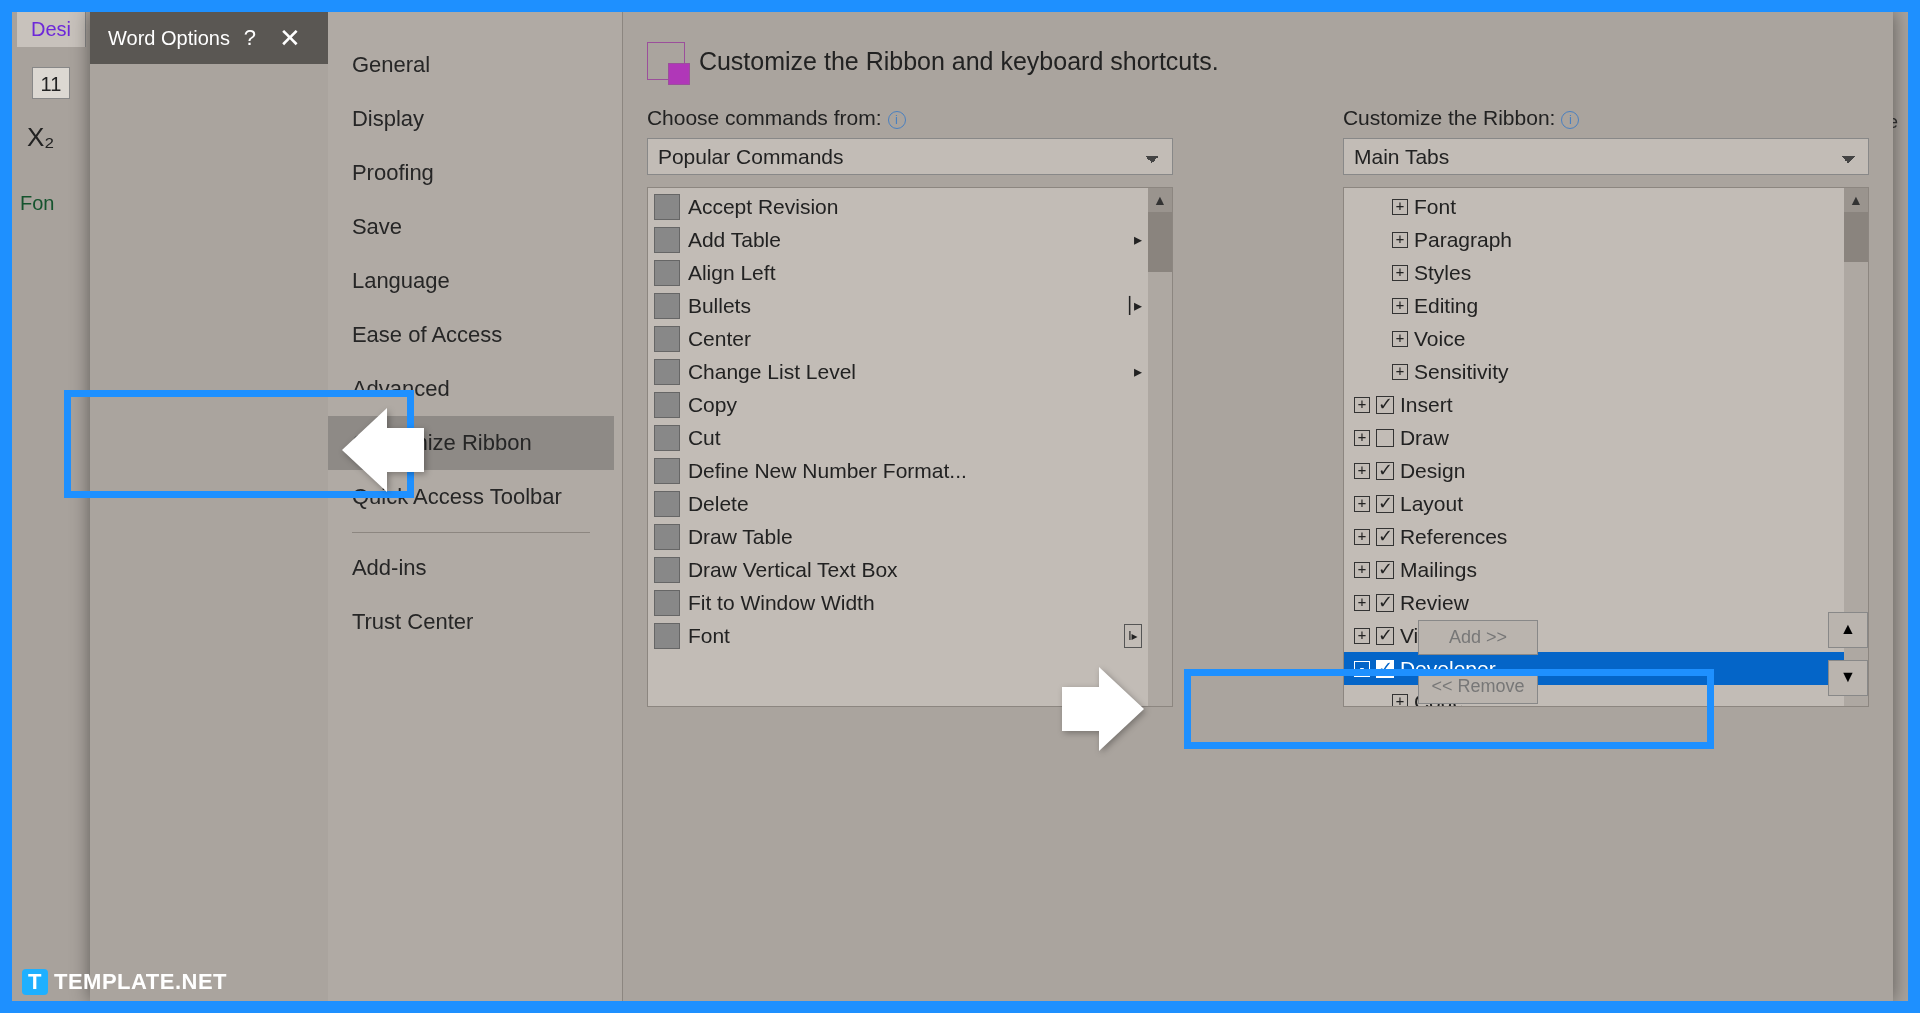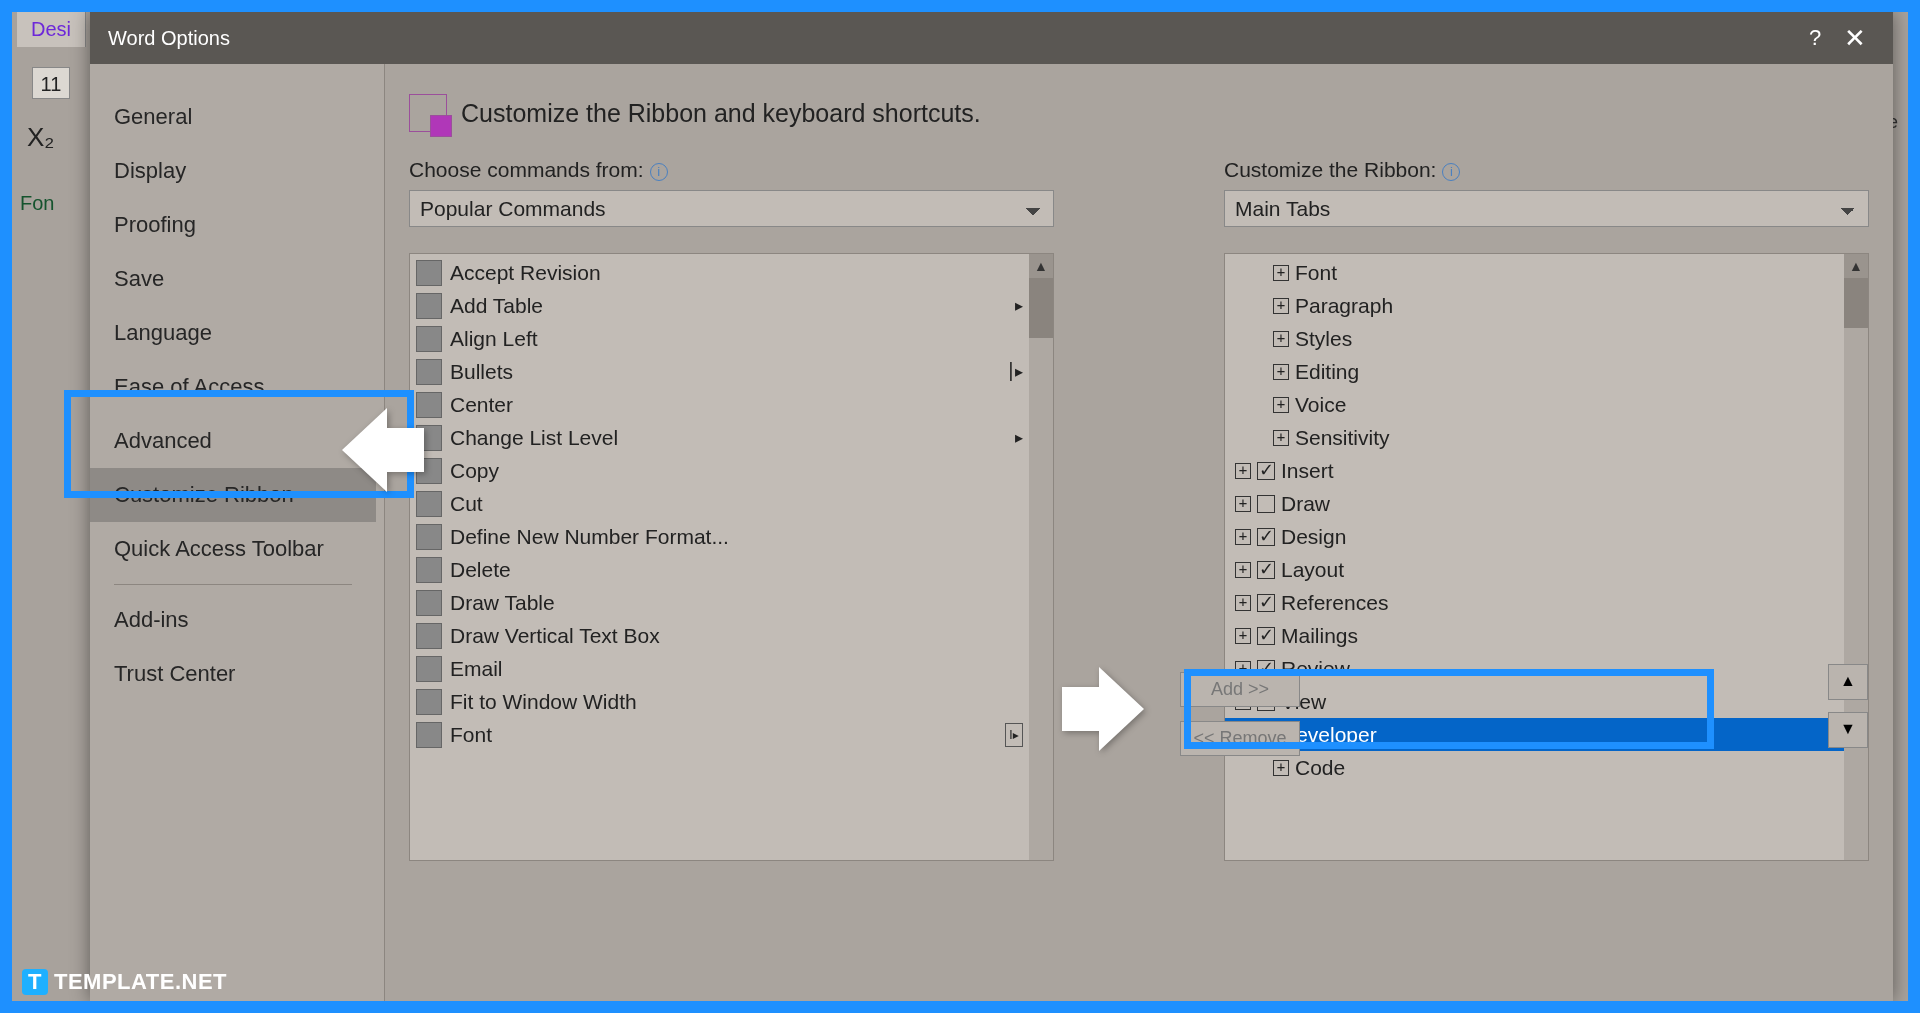--- a/index.html
+++ b/index.html
@@ -4,21 +4,21 @@
 <style>
 * { margin: 0; padding: 0; box-sizing: border-box; font-family: 'Segoe UI', Arial, sans-serif; }
 body { background: #1e90ff; padding: 12px; width: 1920px; height: 1013px; overflow: hidden; position: relative; }
 .outer-wrap { width: 100%; height: 100%; position: relative; background: #a8a29c; overflow: hidden; }
 .bg-tab { position: absolute; top: 0; left: 5px; background: #c8c2bc; padding: 6px 14px; font-size: 20px; color: #6d28d9; border-right: 1px solid #888; }
 .bg-fontsize { position: absolute; top: 55px; left: 20px; width: 38px; height: 32px; border: 1px solid #888; text-align: center; line-height: 32px; font-size: 20px; color: #222; background: #dcd8d2; }
 .bg-sub { position: absolute; top: 110px; left: 15px; font-size: 26px; color: #222; }
 .bg-fonlabel { position: absolute; top: 180px; left: 8px; font-size: 20px; color: #14532d; }
 .bg-right { position: absolute; top: 100px; right: 10px; font-size: 18px; color: #333; }
 
-.dialog { position: absolute; top: 0; left: 78px; right: 15px; bottom: 0; background: #aaa49e; box-shadow: 0 0 18px rgba(0,0,0,.45); display: flex; flex-direction: column; }
+.dialog { position: absolute; top: 0; left: 78px; right: 15px; bottom: 0; background: #aaa49e; box-shadow: 0 0 18px rgba(0,0,0,.45); display: flex; flex-direction: row; }
 .titlebar { background: #5a5753; color: #fff; height: 52px; display: flex; align-items: center; padding: 0 18px; font-size: 20px; font-weight: 300; position: relative; }
 .titlebar .spacer { flex: 1; }
 .titlebar .help { width: 40px; text-align: center; font-size: 22px; cursor: pointer; }
 .titlebar .close { width: 40px; text-align: center; font-size: 26px; cursor: pointer; }
 
 .dlg-body { flex: 1; display: flex; overflow: hidden; }
 .sidenav { width: 295px; background: #b0aaa4; padding: 26px 8px 0 0; border-right: 1px solid #8c8680; }
 .sidenav-item { padding: 14px 0 14px 24px; font-size: 22px; color: #262626; cursor: pointer; position: relative; }
 .sidenav-item.selected { background: #8e8a86; font-weight: 400; }
 .sidenav-sep { height: 1px; background: #8c8680; margin: 8px 24px 8px 24px; }
@@ -28,21 +28,21 @@
 .content-header .ic { width: 38px; height: 38px; border: 1px solid #9b4f9b; display: inline-block; position: relative; }
 .content-header .ic .disk { position: absolute; bottom: -6px; right: -6px; width: 22px; height: 22px; background: #b037b8; border: 1px solid #9b4f9b; }
 .content-header h2 { font-size: 25px; font-weight: 400; color: #222; }
 
 .cols { display: flex; gap: 170px; }
 .col { flex: 1; position: relative; }
 .lbl { font-size: 21px; color: #222; margin-bottom: 8px; display: inline-block; }
 .lbl .info-icon { display: inline-block; width: 18px; height: 18px; border: 1px solid #4a80c0; border-radius: 50%; font-size: 13px; text-align: center; line-height: 16px; color: #4a80c0; margin-left: 6px; vertical-align: 1px; }
 select.combo { width: 100%; font-size: 21px; padding: 6px 10px; background: #c2bcb6; border: 1px solid #888; color: #222; appearance: none; background-image: linear-gradient(45deg,transparent 50%,#444 50%),linear-gradient(135deg,#444 50%,transparent 50%); background-position: calc(100% - 20px) 17px, calc(100% - 13px) 17px; background-size: 7px 7px,7px 7px; background-repeat: no-repeat; }
 
-.listbox { margin-top: 26px; height: 608px; border: 1px solid #8c8680; background: #c2bcb6; position: relative; overflow: hidden; }
+.listbox { margin-top: 12px; height: 520px; border: 1px solid #8c8680; background: #c2bcb6; position: relative; overflow: hidden; }
 .listbox .inner { position: absolute; top: 0; left: 0; right: 24px; bottom: 0; overflow: hidden; padding-top: 2px; }
 .listbox .scrollbar { position: absolute; right: 0; top: 0; width: 24px; height: 100%; background: #aea8a2; }
 .listbox .scrollbar .up-arrow { height: 24px; background: #9a948e; text-align: center; font-size: 14px; line-height: 24px; color: #333; }
 .listbox .scrollbar .thumb { background: #8a847e; width: 100%; }
 .cmd-item { display: flex; align-items: center; height: 33px; padding-left: 6px; font-size: 21px; color: #222; white-space: nowrap; }
 .cmd-item .icn { width: 26px; height: 26px; margin-right: 8px; display: inline-block; background: #888; border: 1px solid #666; flex-shrink: 0; }
 .cmd-item .sub-arrow { margin-left: auto; margin-right: 6px; font-size: 16px; color: #222; }
 .cmd-item .font-arrow { margin-left: auto; margin-right: 6px; width: 18px; height: 24px; border: 1px solid #555; font-size:12px; text-align:center; line-height:22px; }
 
 .tree-item { display: flex; align-items: center; height: 33px; font-size: 21px; color: #222; white-space: nowrap; }
@@ -165,24 +165,20 @@
                   <div class="cmd-item">
                     <span class="icn"></span>
                     <span>Draw Table</span>
                   </div>
                   <div class="cmd-item">
                     <span class="icn"></span>
                     <span>Draw Vertical Text Box</span>
                   </div>
                   <div class="cmd-item">
                     <span class="icn"></span>
-                    <span>Email</span>
-                  </div>
-                  <div class="cmd-item">
-                    <span class="icn"></span>
                     <span>Fit to Window Width</span>
                   </div>
                   <div class="cmd-item">
                     <span class="icn"></span>
                     <span>Font</span>
                     <span class="font-arrow">I▸</span>
                   </div>
                 </div>
               <div class="scrollbar">
                 <div class="up-arrow">▲</div>

